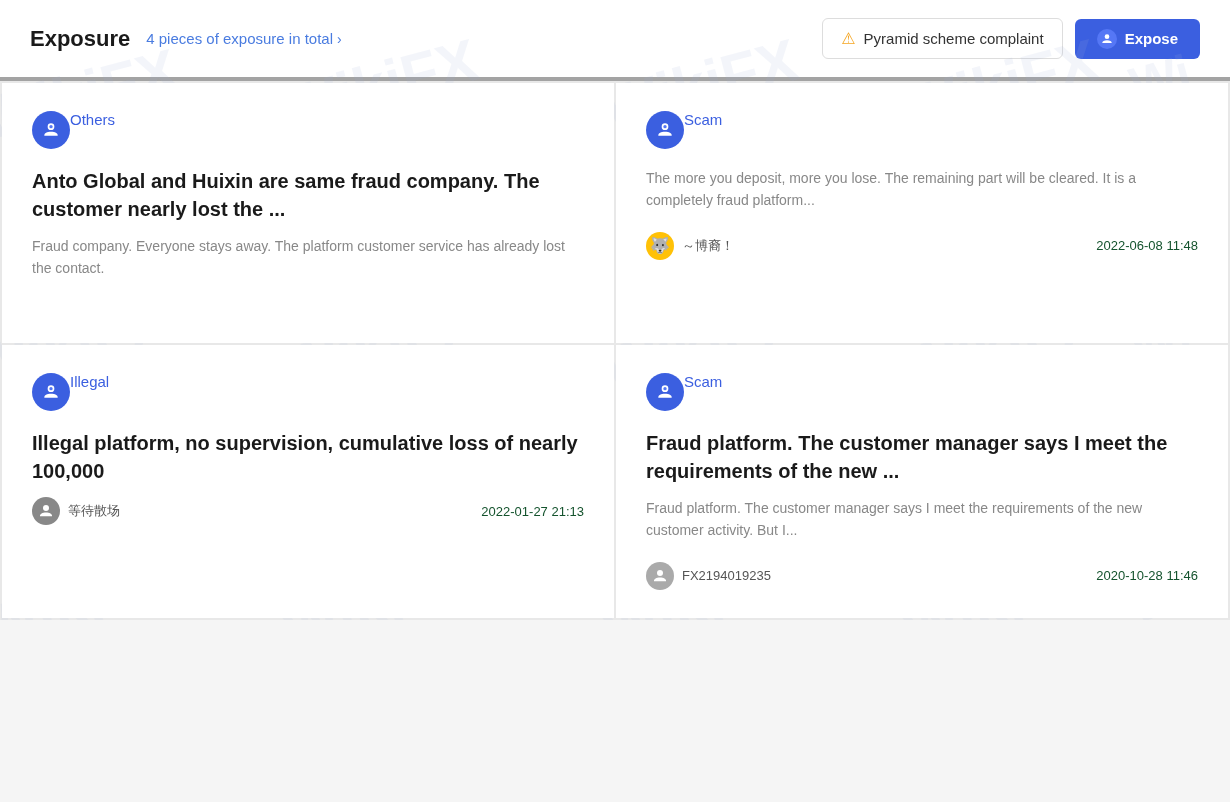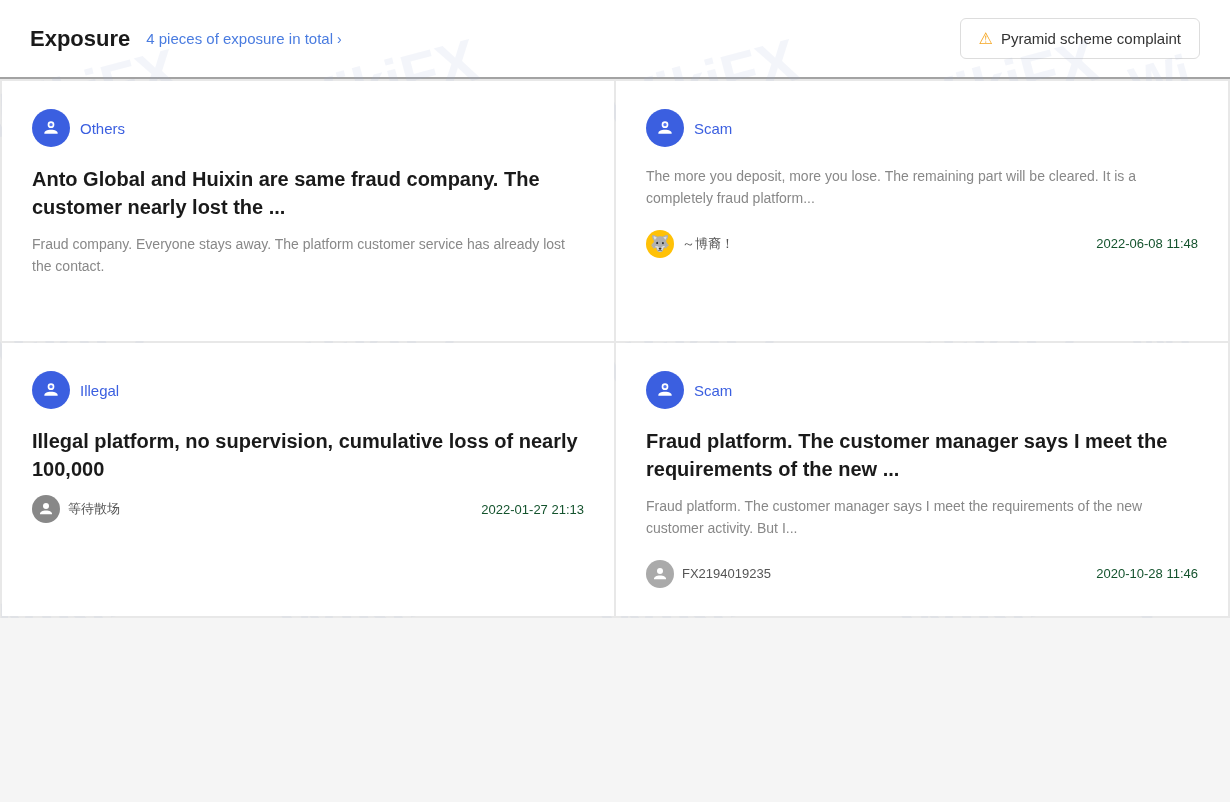--- a/index.html
+++ b/index.html
@@ -36,21 +36,21 @@
       background: #f5f5f5;
     }
 
     
     .header {
       background: #fff;
       padding: 18px 30px;
       display: flex;
       align-items: center;
       justify-content: space-between;
-      border-bottom: 2px solid #a3a3a3;
+      border-bottom: 4px solid #a3a3a3;
     }
 
     .header-left {
       display: flex;
       align-items: center;
       gap: 16px;
     }
 
     .header-title {
       font-size: 22px;
@@ -131,22 +131,21 @@
 
     .card {
       background: #fff;
       padding: 28px 30px;
       position: relative;
       min-height: 260px;
     }
 
     .card-tag {
       display: flex;
-      align-items: center;
-      gap: 10px;
+      align-items: flex-start;
       margin-bottom: 18px;
     }
 
     .tag-icon {
       width: 38px;
       height: 38px;
       border-radius: 50%;
       background: #3b5fe0;
       display: flex;
       align-items: center;
@@ -264,20 +263,29 @@
       <span class="exposure-count">
         <span>4 pieces of exposure in total</span>
         <span class="chevron-right">›</span>
       </span>
     </div>
     <div class="header-right">
       <button class="pyramid-btn">
         <span class="warning-icon">⚠</span>
         <span>Pyramid scheme complaint</span>
       </button>
+      <button class="expose-btn">
+        <span class="expose-icon">
+          <svg width="14" height="14" viewBox="0 0 24 24" fill="white">
+            <circle cx="12" cy="8" r="4"></circle>
+            <path d="M12 14c-5 0-8 2-8 4v1h16v-1c0-2-3-4-8-4z"></path>
+          </svg>
+        </span>
+        <span>Expose</span>
+      </button>
     </div>
   </div>
 
   <div class="cards-grid">
 
     <div class="card">
       <div class="card-tag">
         <div class="tag-icon">
           <svg viewBox="0 0 24 24" fill="white">
             <circle cx="12" cy="8" r="4"></circle>

